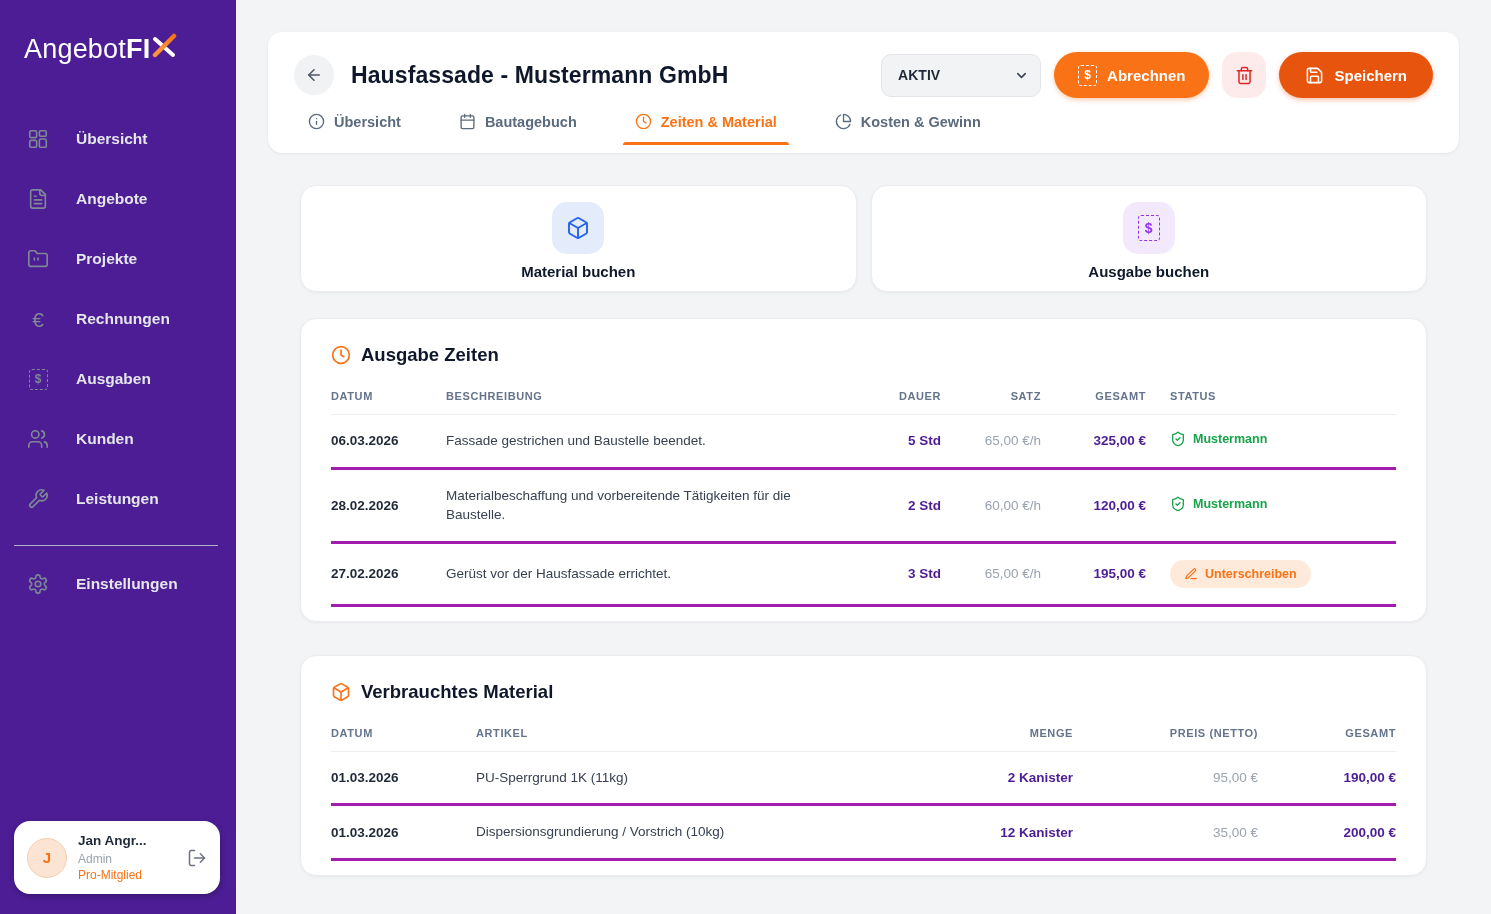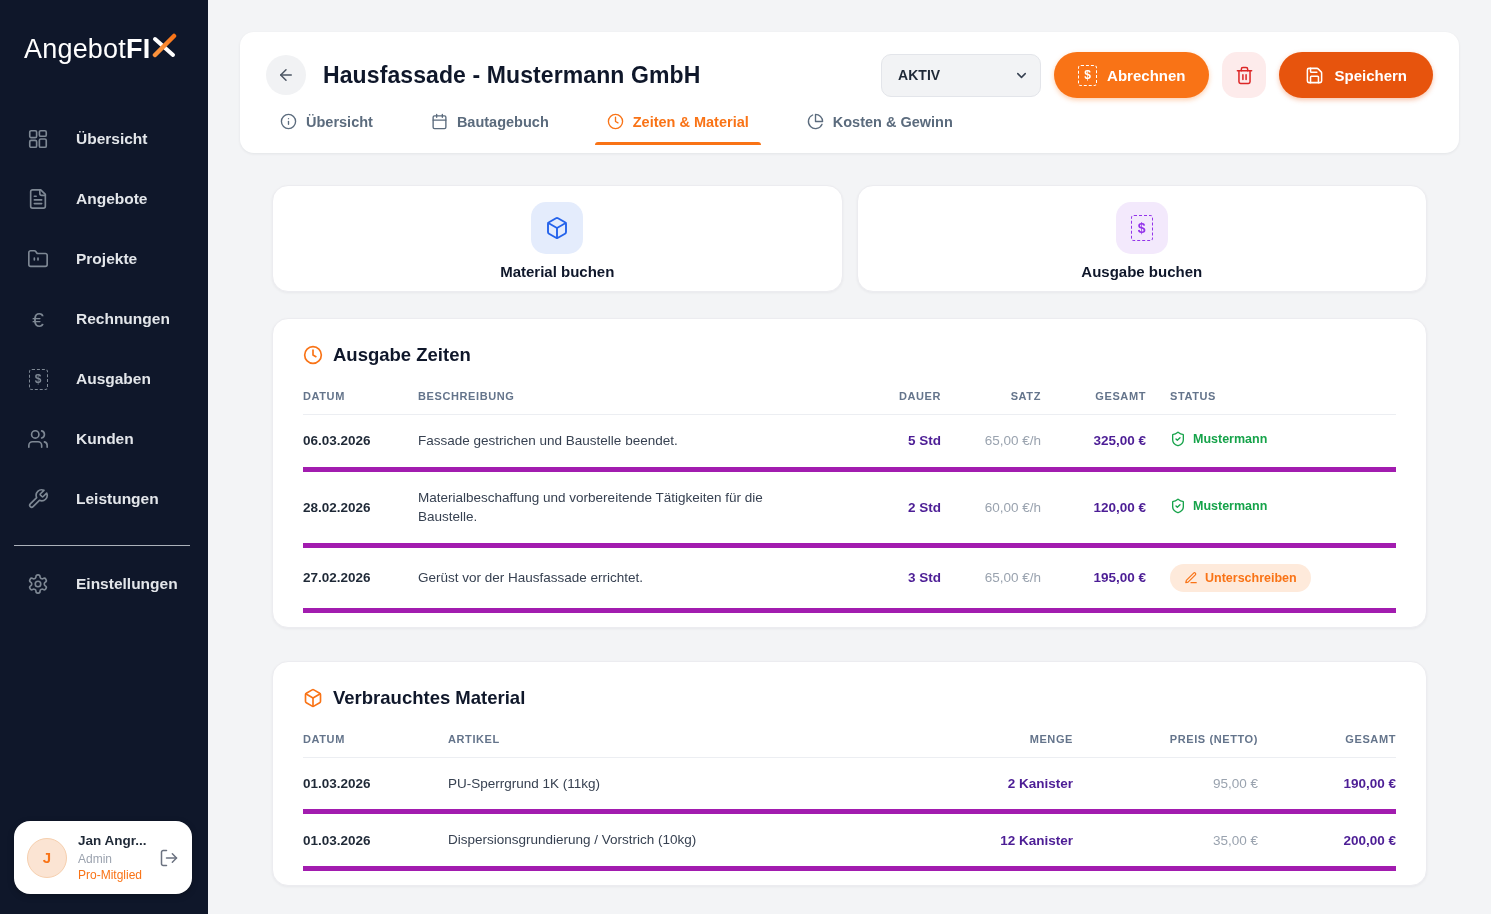--- a/index.html
+++ b/index.html
@@ -1,21 +1,21 @@
 <!DOCTYPE html>
 <html><head>
 <meta charset="utf-8">
 <style>
   * { box-sizing: border-box; margin: 0; padding: 0; }
   html,body { width:1491px; height:914px; overflow:hidden; }
   body { font-family:"Liberation Sans", sans-serif; background:#f3f4f6; color:#111827; }
   .app { display:flex; width:1491px; height:914px; }
 
   
-  .sidebar { width:208px; background:#0f172a; color:#e7eaee; flex-shrink:0; position:relative; }
+  .sidebar { width:236px; background:#4c1d95; color:#e7eaee; flex-shrink:0; position:relative; }
   .logo { padding:34px 18px 44px 24px; font-size:27px; letter-spacing:.2px; color:#fff; display:flex; align-items:center; }
   .logo .w1 { font-weight:500; }
   .logo .w2 { font-weight:800; }
   .logo svg { margin-left:1px; margin-top:-8px; }
   .nav-item { display:flex; align-items:center; gap:26px; padding:0 0 0 26px; height:60px; cursor:pointer; font-size:15.5px; font-weight:600; color:#e3e6ea; }
   .nav-item .ic { width:24px; display:flex; justify-content:center; color:#7e8894; }
   .nav-item svg { stroke:#7e8894; }
   .euro-glyph { font-size:21px; color:#7e8894; font-weight:400; line-height:1; }
   .receipt { display:inline-flex; align-items:center; justify-content:center; border:1.6px dashed currentColor; border-radius:3px; font-weight:700; }
   .receipt.side { width:19px; height:21px; font-size:12px; color:#7e8894; }
@@ -60,21 +60,21 @@
   .action-ic svg { stroke:currentColor; }
   .action-ic .receipt { width:22px; height:26px; font-size:14px; }
   .action-label { margin-top:9px; font-size:15px; font-weight:700; color:#0f172a; }
 
   .panel { background:#fff; border:1px solid #ececf0; border-radius:16px; box-shadow:0 1px 3px rgba(16,24,40,.05); padding:25px 30px 14px; margin-top:26px; }
   .panel + .panel { margin-top:33px; }
   .panel-head { display:flex; align-items:center; gap:10px; }
   .panel-head svg { stroke:#f97316; }
   .panel-title { font-size:18.5px; font-weight:800; color:#0f172a; }
   .tbl { margin-top:18px; }
-  .t-row { display:grid; align-items:center; border-bottom:5px solid #a21caf; }
+  .t-row { display:grid; align-items:center; border-bottom:3px solid #a21caf; }
   .times-grid { grid-template-columns:115px 1fr 85px 100px 105px 250px; }
   .mat-grid   { grid-template-columns:145px 1fr 150px 185px 138px; }
   .t-head { font-size:11px; font-weight:700; letter-spacing:.6px; color:#64748b; padding:6px 0 12px; border-bottom:1px solid #eceef2; }
   .t-head > div, .t-row > div { min-width:0; }
   .cell-r { text-align:right; }
   .t-data { padding:16px 0; font-size:13.5px; }
   .c-date { font-weight:700; color:#1f2937; }
   .c-desc { color:#374151; padding-right:48px; line-height:1.45; }
   .c-bold { font-weight:700; color:#4c1d95; }
   .c-muted { color:#9aa3af; }

